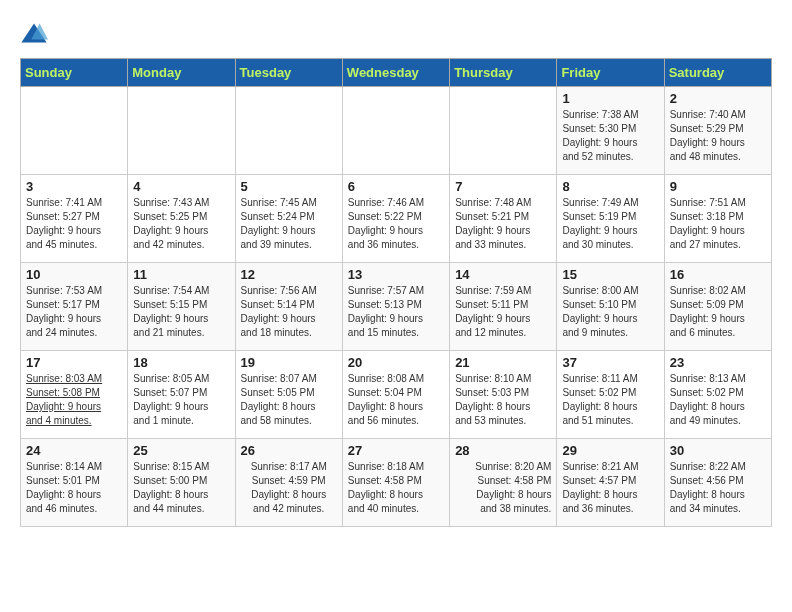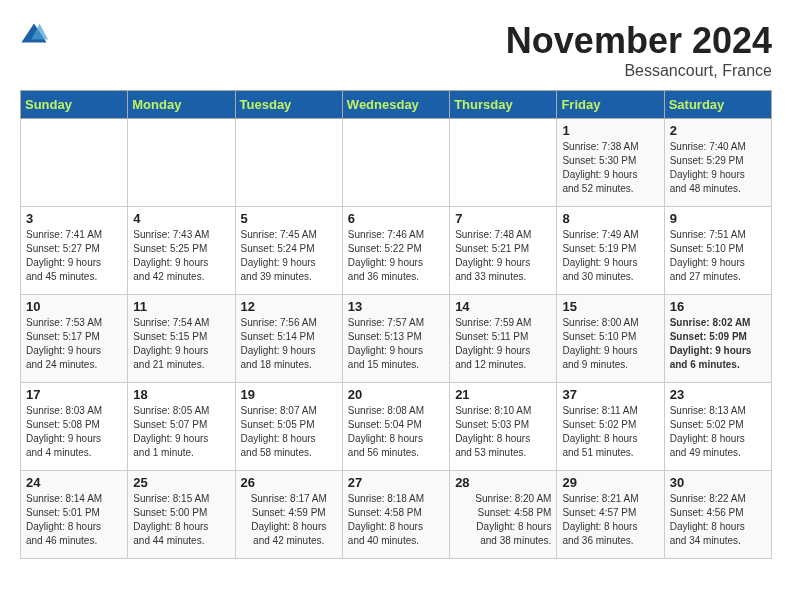--- a/index.html
+++ b/index.html
@@ -87,24 +87,20 @@
   </style>
 </head>
 <body>
 
 <div class="header">
   <div class="logo">
     <svg class="logo-icon" viewBox="0 0 40 40">
       <polygon points="20,5 38,32 2,32" fill="#1a5fa8"></polygon>
       <polygon points="28,5 40,28 16,28" fill="#4a9fd4" opacity="0.7"></polygon>
     </svg>
-  </div>
-  <div class="title-block">
-    <div class="month-title">November 2024</div>
-    <div class="location">Bessancourt, France</div>
   </div>
 </div>
 
 <table>
   <thead>
     <tr>
     <th>Sunday</th>
         <th>Monday</th>
         <th>Tuesday</th>
         <th>Wednesday</th>
@@ -174,21 +170,21 @@
         <td>
           <span class="day-number">8</span>
           <div class="day-info" style="white-space: pre-line;">Sunrise: 7:49 AM
 Sunset: 5:19 PM
 Daylight: 9 hours
 and 30 minutes.</div>
         </td>
         <td>
           <span class="day-number">9</span>
           <div class="day-info" style="white-space: pre-line;">Sunrise: 7:51 AM
-Sunset: 5:10 PM
+Sunset: 3:18 PM
 Daylight: 9 hours
 and 27 minutes.</div>
         </td>
       </tr>
       <tr>
         <td>
           <span class="day-number">10</span>
           <div class="day-info" style="white-space: pre-line;">Sunrise: 7:53 AM
 Sunset: 5:17 PM
 Daylight: 9 hours
@@ -224,30 +220,30 @@
         </td>
         <td>
           <span class="day-number">15</span>
           <div class="day-info" style="white-space: pre-line;">Sunrise: 8:00 AM
 Sunset: 5:10 PM
 Daylight: 9 hours
 and 9 minutes.</div>
         </td>
         <td>
           <span class="day-number">16</span>
-          <div class="day-info" style="white-space: pre-line; font-weight: bold;">Sunrise: 8:02 AM
+          <div class="day-info" style="white-space: pre-line;">Sunrise: 8:02 AM
 Sunset: 5:09 PM
 Daylight: 9 hours
 and 6 minutes.</div>
         </td>
       </tr>
       <tr>
         <td>
           <span class="day-number">17</span>
-          <div class="day-info" style="white-space: pre-line;">Sunrise: 8:03 AM
+          <div class="day-info" style="white-space: pre-line; text-decoration: underline;">Sunrise: 8:03 AM
 Sunset: 5:08 PM
 Daylight: 9 hours
 and 4 minutes.</div>
         </td>
         <td>
           <span class="day-number">18</span>
           <div class="day-info" style="white-space: pre-line;">Sunrise: 8:05 AM
 Sunset: 5:07 PM
 Daylight: 9 hours
 and 1 minute.</div>

